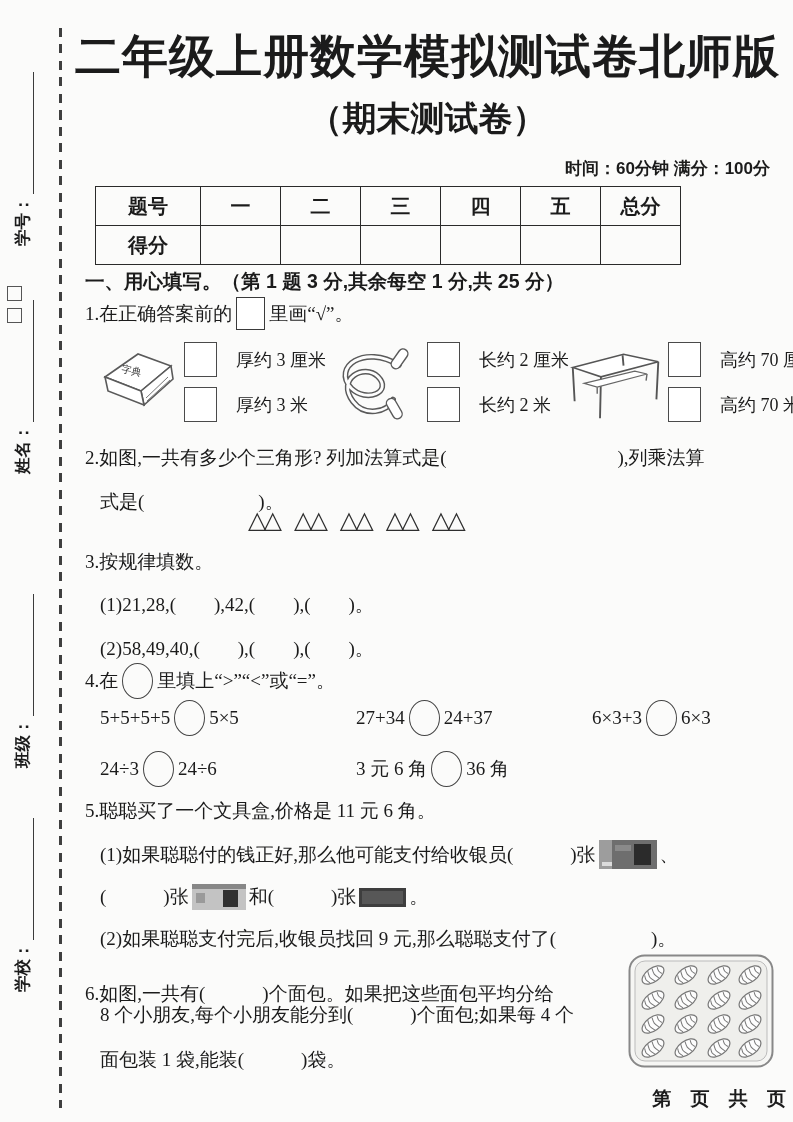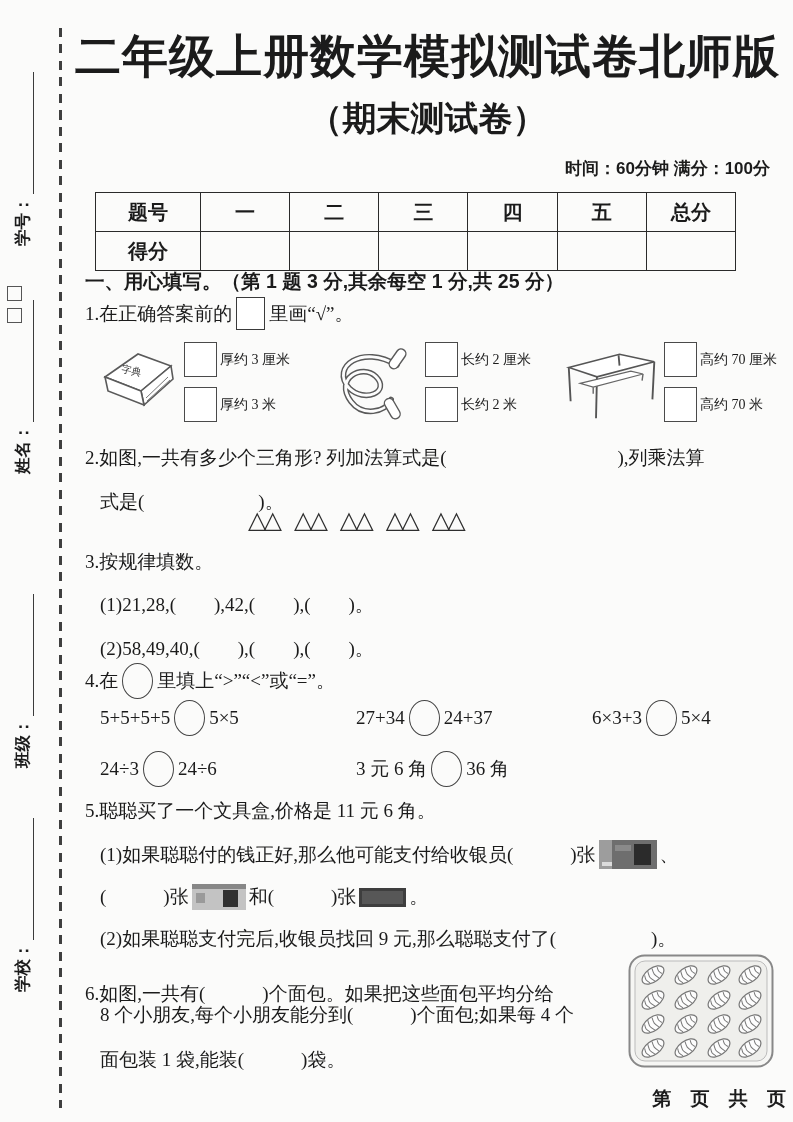--- a/index.html
+++ b/index.html
@@ -9,37 +9,37 @@
   .pre{white-space:pre-wrap;}
 
   
   .title{left:68px;right:6px;top:26px;text-align:center;font-family:"Liberation Sans",sans-serif;
          font-weight:900;font-size:46px;letter-spacing:1px;}
   .subtitle{left:68px;right:6px;top:96px;text-align:center;font-family:"Liberation Sans",sans-serif;
          font-weight:900;font-size:34px;}
   .info{right:23px;top:157px;font-size:17px;font-family:"Liberation Sans",sans-serif;font-weight:600;padding-left:20px;}
 
   
-  table.score{position:absolute;left:95px;top:192px;width:641px;border-collapse:collapse;table-layout:fixed;}
+  table.score{position:absolute;left:95px;top:186px;width:586px;border-collapse:collapse;table-layout:fixed;}
   table.score td{border:1.7px solid #2a2a2a;height:36px;text-align:center;font-size:20px;font-weight:600;
          font-family:"Liberation Sans",sans-serif;}
 
   
   .h1{left:85px;top:268px;font-size:19.5px;font-weight:700;font-family:"Liberation Sans",sans-serif;}
   .q{font-size:19px;}
   .flexrow{display:flex;align-items:center;}
 
   
   .sampbox{display:inline-block;width:27px;height:31px;border:1.4px solid #3a3a3a;margin:0 4px;background:#fff;}
   .q1figs{left:95px;top:342px;width:682px;display:flex;justify-content:space-between;}
   .g{display:flex;align-items:flex-start;}
   .opts{display:flex;flex-direction:column;gap:10px;margin-left:5px;}
   .opt{display:flex;align-items:center;}
   .cb{width:31px;height:33px;border:1.3px solid #4a4a4a;background:#fff;flex:none;}
-  .lbl{font-size:14px;margin-left:3px;white-space:pre;}
+  .lbl{font-size:18px;margin-left:19px;white-space:pre;}
 
   
   .tris{left:248px;top:506px;display:flex;gap:15px;font-size:24px;color:#2e2e2e;}
   .tris span{letter-spacing:-3px;}
 
   
   .cmpc{display:inline-block;width:29px;height:34px;border:1.4px solid #444;border-radius:50%;
         margin:0 4px;background:transparent;flex:none;}
   .q4grid{left:100px;top:700px;width:672px;display:grid;grid-template-columns:256px 236px auto;row-gap:15px;}
   .q4cell{display:flex;align-items:center;font-size:19px;text-align:right;}
@@ -219,21 +219,21 @@
       <span class="pre">5×5</span>
     </div>
     <div class="q4cell">
       <span class="pre">27+34</span>
       <span class="cmpc"></span>
       <span class="pre">24+37</span>
     </div>
     <div class="q4cell">
       <span class="pre">6×3+3</span>
       <span class="cmpc"></span>
-      <span class="pre">5×4</span>
+      <span class="pre">6×3</span>
     </div>
     <div class="q4cell">
       <span class="pre">24÷3</span>
       <span class="cmpc"></span>
       <span class="pre">24÷6</span>
     </div>
     <div class="q4cell">
       <span class="pre">3 元 6 角</span>
       <span class="cmpc"></span>
       <span class="pre">36 角</span>

